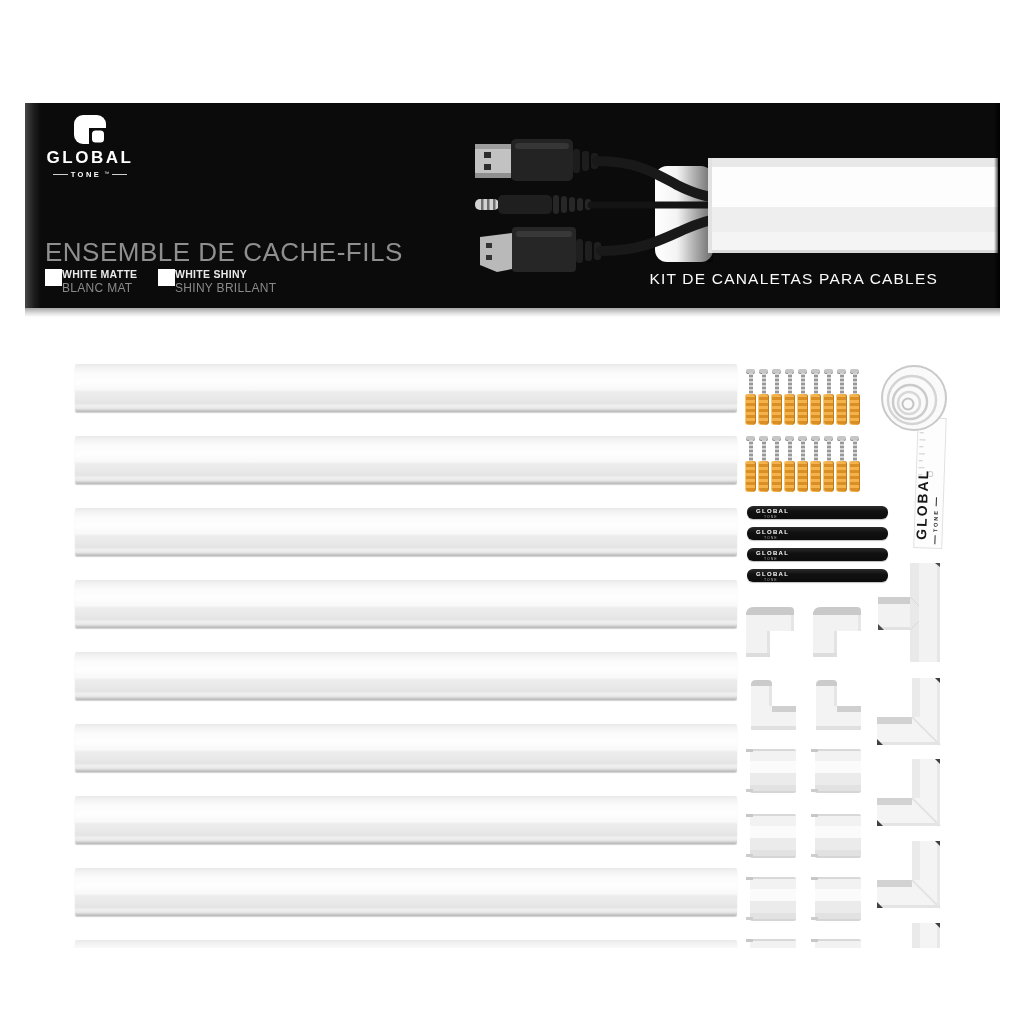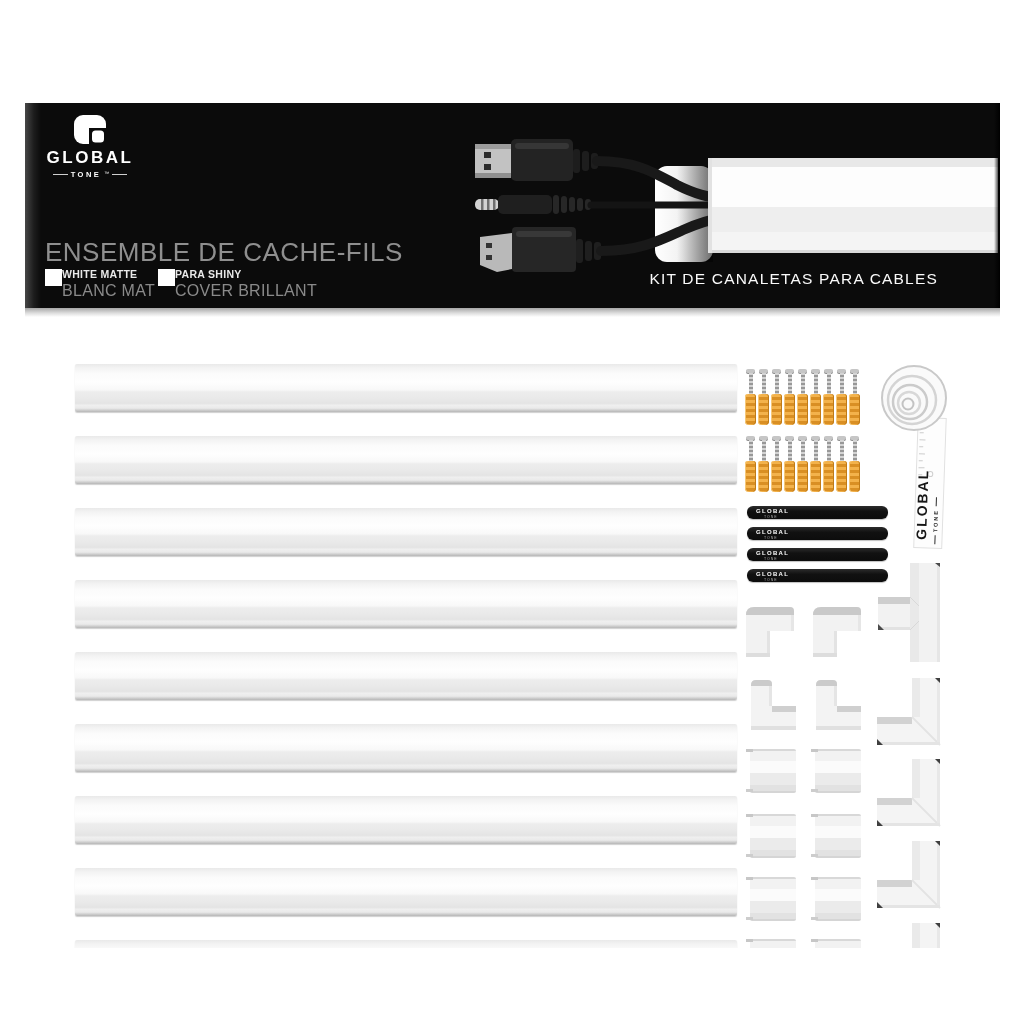--- a/index.html
+++ b/index.html
@@ -24,21 +24,21 @@
   .brand-sub .tm{font-size:5px;position:relative;top:-2px;}
 
   .title-en{position:absolute;left:20px;top:105px;color:#f2f2f2;font-size:27px;letter-spacing:.5px;}
   .title-fr{position:absolute;left:20px;top:134px;color:#8f8f8f;font-size:26px;letter-spacing:.5px;}
   .title-es{position:absolute;right:62px;top:167px;color:#fafafa;font-size:15.5px;letter-spacing:1.2px;}
 
   .option{position:absolute;top:165px;display:flex;gap:0;}
   .option .box{width:17px;height:17px;background:#ffffff;margin-top:1px;}
   .option .lbl{line-height:1.25;}
   .option .en{color:#e9e9e9;font-size:10.5px;font-weight:bold;letter-spacing:.3px;}
-  .option .fr{color:#8a8a8a;font-size:16px;letter-spacing:.3px;text-align:right;}
+  .option .fr{color:#8a8a8a;font-size:12px;letter-spacing:.3px;}
 
   .cables{position:absolute;left:0;top:0;width:975px;height:205px;}
 
   
   #kit-layer{position:absolute;left:0;top:0;width:1024px;height:1024px;}
   #kit-layer > div{position:absolute;}
 
   .strip{left:75px;width:662px;height:48px;border-radius:2px;
     background:linear-gradient(180deg,#e9e9e9 0%,#f3f3f3 8%,#fbfbfb 20%,#fefefe 38%,#f8f8f8 54%,
       #ededed 58%,#e9e9e9 72%,#e4e4e4 82%,#efefef 86%,#eaeaea 92%,#c9c9c9 97%,#b7b7b7 100%);
@@ -169,22 +169,22 @@
     <div class="option" style="left:20px">
       <span class="box"></span>
       <span class="lbl">
         <div class="en">WHITE MATTE</div>
         <div class="fr">BLANC MAT</div>
       </span>
     </div>
     <div class="option" style="left:133px">
       <span class="box"></span>
       <span class="lbl">
-        <div class="en">PARA SHINY</div>
-        <div class="fr">COVER BRILLANT</div>
+        <div class="en">WHITE SHINY</div>
+        <div class="fr">SHINY BRILLANT</div>
       </span>
     </div>
 
     <div class="title-es">KIT DE CANALETAS PARA CABLES</div>
   </div>
   <div class="banner-shadow"></div>
 
   <div id="kit-layer">
 
     <div class="tape piece">

